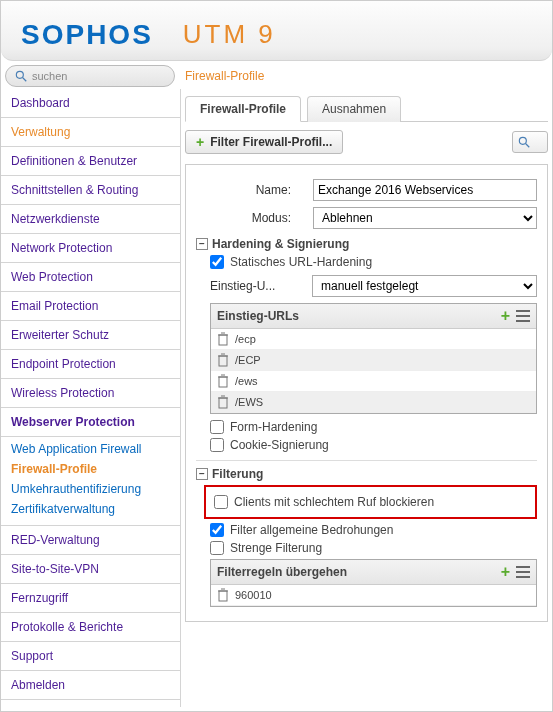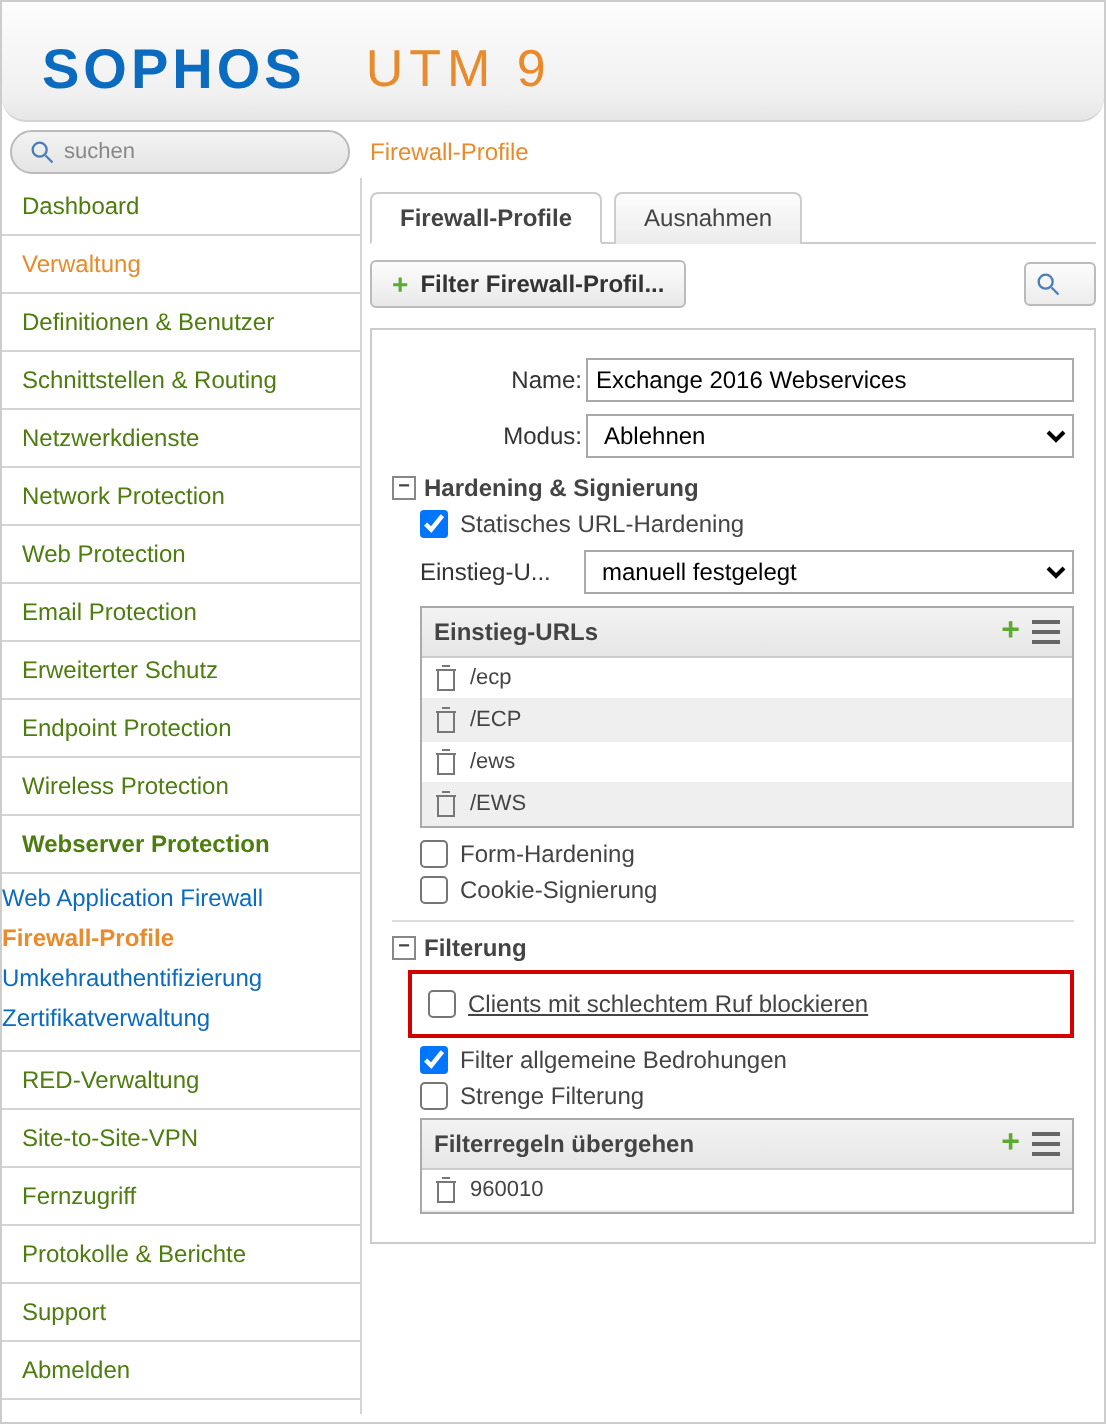--- a/index.html
+++ b/index.html
@@ -70,33 +70,33 @@
   }
   .content {
     flex: 1;
     padding: 0 4px;
     position: relative;
     overflow: hidden;
   }
   .nav-item {
     padding: 7px 10px;
     border-bottom: 1px solid #d4d4d4;
-    color: #4d7c0f;
+    color: #4c1d95;
     cursor: pointer;
     font-size: 12px;
     white-space: nowrap;
   }
   .nav-item.active-orange { color: #e88b2c; }
   .nav-item.bold { font-weight: bold; }
   .subnav {
     padding: 2px 0 6px 0;
     border-bottom: 1px solid #d4d4d4;
   }
   .subnav .sub {
-    padding: 3px 10px 3px 0;
+    padding: 3px 10px 3px 10px;
     font-size: 12px;
     color: #0a6bbf;
     cursor: pointer;
   }
   .subnav .sub.active { color: #e88b2c; font-weight: bold; }
   
   .tabs {
     display: flex;
     gap: 6px;
     margin: 6px 0 8px 0;
@@ -154,21 +154,21 @@
     padding: 5px 8px;
     font-weight: bold;
     display:flex; justify-content:space-between; align-items:center;
   }
   .close-x { color:#888; cursor:pointer; font-size:14px; line-height:1;}
   .panel-body { padding: 8px 10px; }
   .form-row {
     display: flex;
     align-items: center;
     margin: 6px 0;
-    gap: 2px;
+    gap: 22px;
   }
   .form-row .label {
     width: 95px;
     text-align: right;
     font-size: 12px;
     color: #333;
   }
   .form-row input[type=text], .form-row select {
     flex: 1;
     height: 22px;
@@ -223,21 +223,20 @@
   .url-row.alt { background:#efefef; }
   .trash {
     width:12px;height:14px;display:inline-block;
   }
   .trash svg { display:block; }
   
   .highlight-red {
     border: 2px solid #d40000;
     padding: 4px 4px;
     margin: 2px 0 4px 8px;
-    text-decoration: underline;
   }
   .listbox.compact .listbox-body .url-row { font-size:11px;}
   .list-plus { color:#5aab2e; font-size:16px; font-weight:bold; line-height:1;}
   .list-menu { width:14px;height:12px; display:inline-flex; flex-direction:column; justify-content:space-between;}
   .list-menu span{ height:2px; background:#666; display:block;}
 </style>
 </head>
 <body>
 
 <div class="header">

